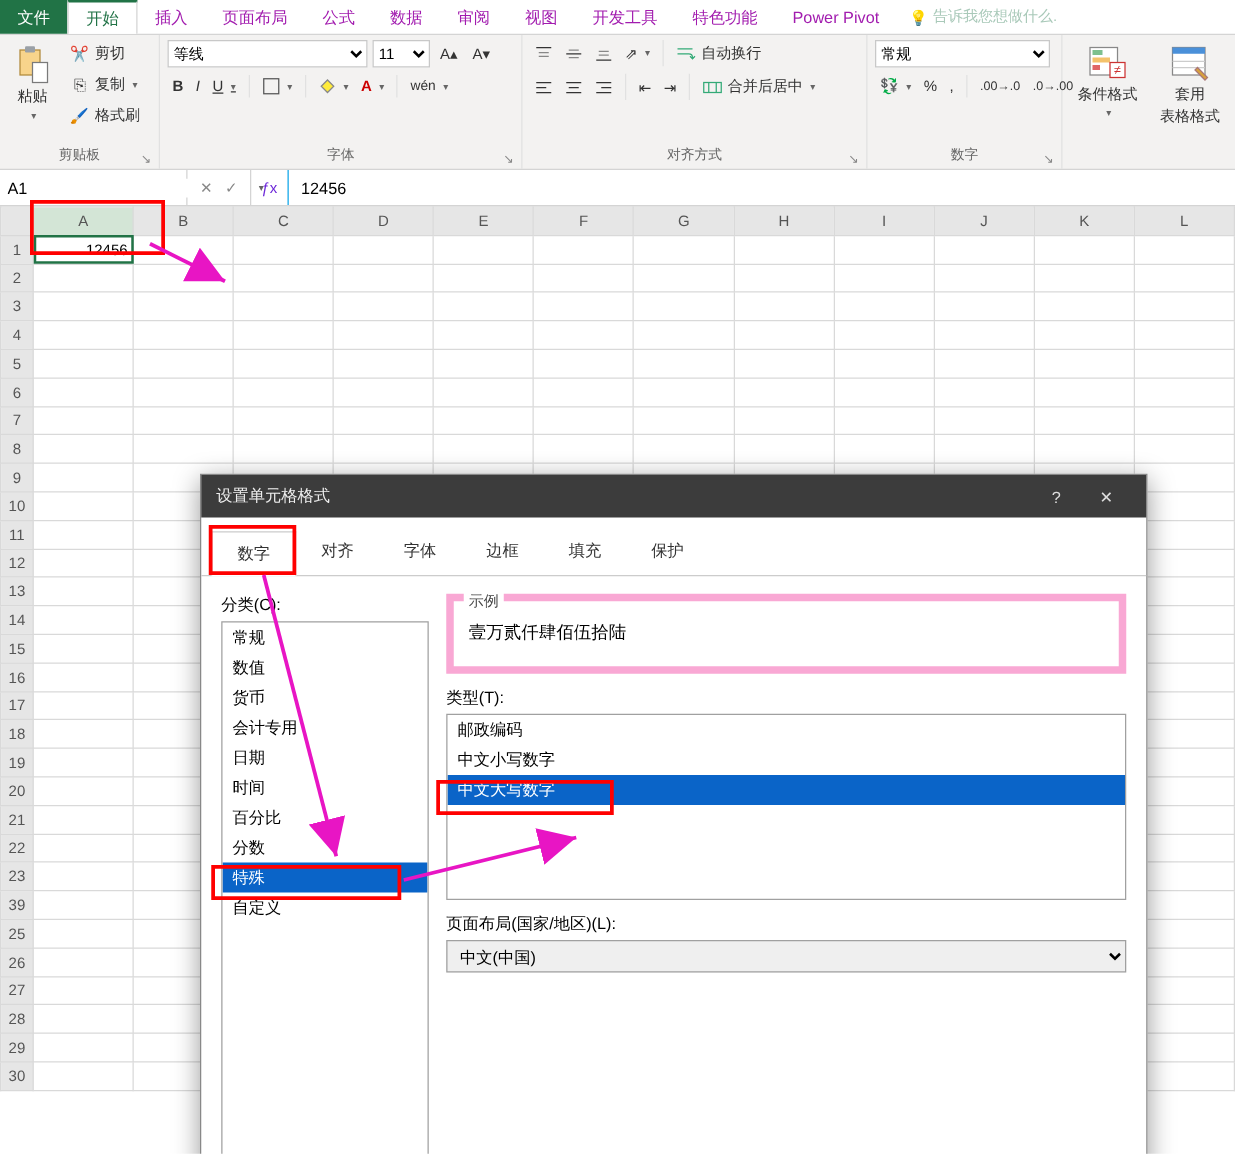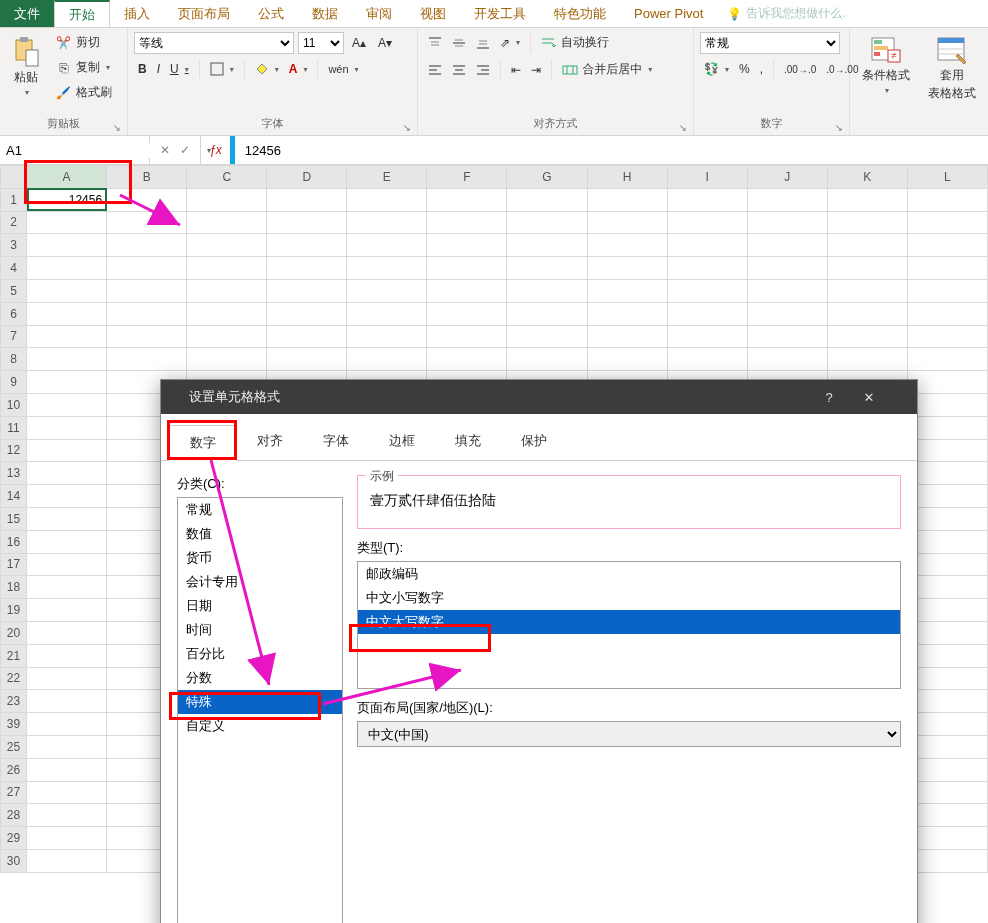--- a/index.html
+++ b/index.html
@@ -1,20 +1,20 @@
 <!DOCTYPE html>
 <html><head>
 <meta charset="utf-8">
 <style>
   * { margin:0; padding:0; box-sizing:border-box; font-family:"Microsoft YaHei","SimSun",sans-serif; }
   body { background:#fff; width:988px; height:923px; overflow:hidden; font-size:12px; }
 
   
   .menubar { height:28px; background:#fff; display:flex; align-items:stretch; border-bottom:1px solid #d4d4d4;}
-  .menubar .tab { padding:0 14px; display:flex; align-items:center; font-size:13px; color:#a16207; cursor:pointer; }
+  .menubar .tab { padding:0 14px; display:flex; align-items:center; font-size:13px; color:#a21caf; cursor:pointer; }
   .menubar .tab.file { background:#217346; color:#fff; }
   .menubar .tab.active { background:#fff; color:#217346; border-top:2px solid #217346; border-left:1px solid #d4d4d4; border-right:1px solid #d4d4d4; }
   .menubar .hint { margin-left:10px; display:flex; align-items:center; color:#a9c9b9; font-size:12px; }
   .menubar .hint .bulb { margin-right:4px; }
 
   .ribbon { height:108px; background:#f3f2f1; border-bottom:1px solid #d4d4d4; display:flex; align-items:stretch; }
   .group { border-right:1px solid #e1e1e1; display:flex; flex-direction:column; padding:4px 6px 0 6px; }
   .group-body { flex:1; display:flex; align-items:flex-start; gap:6px; }
   .group-title { text-align:center; font-size:11px; color:#666; padding:4px 0 4px 0; position:relative;}
   .group-title .launcher { position:absolute; right:0; bottom:2px; font-size:10px; color:#888;}
@@ -24,56 +24,56 @@
   .dd { font-size:8px; color:#666; margin-left:2px; }
   .sep { width:1px; background:#e1e1e1; align-self:stretch; margin:0 4px;}
   select.ribbon-sel { height:22px; border:1px solid #c8c8c8; background:#fff; font-size:12px; }
   .iconbox { width:16px; height:16px; display:inline-flex; align-items:center; justify-content:center; }
 
   
   .fbar { height:29px; border-bottom:1px solid #d4d4d4; display:flex; align-items:stretch; }
   .namebox { width:150px; border-right:1px solid #d4d4d4; display:flex; align-items:center; padding:0 6px; gap:23px; }
   .namebox input { border:none; flex:1; font-size:13px; outline:none; }
   .fx-controls { display:flex; align-items:center; gap:10px; padding:0 10px; border-right:1px solid #d4d4d4; color:#888;}
-  .fx-label { display:flex; align-items:center; padding:0 8px; font-style:italic; color:#b91c1c; border-right:5px solid #0ea5e9;}
+  .fx-label { display:flex; align-items:center; padding:0 8px; color:#6d28d9; border-right:1px solid #0ea5e9;}
   .formula-input { flex:1; display:flex; align-items:center; padding:0 10px; font-size:13px;}
 
   
   .sheet { position:relative; height:760px; background:#fff;}
   table.grid { border-collapse:collapse; table-layout:fixed; width:100%;}
   table.grid th, table.grid td { border:1px solid #d9d9d9; height:22.8px; font-size:12px; font-weight:normal;}
   table.grid thead th { background:#e6e6e6; color:#555; text-align:center; }
   table.grid .rowhdr { background:#e6e6e6; width:26px; text-align:center; color:#555;}
   table.grid .corner { background:#e6e6e6; width:26px;}
   table.grid th.colA { background:#d3e5d6;}
   table.grid td.sel { text-align:right; padding-right:4px; }
 
   
   .hl { position:absolute; border:3px solid #ff0000; pointer-events:none; z-index:50;}
   .arrow-svg { position:absolute; pointer-events:none; z-index:51; }
 
   
   .dialog { position:absolute; left:160px; top:214px; width:758px; height:700px; background:#fff; border:1px solid #888; box-shadow:0 4px 20px rgba(0,0,0,0.4); z-index:40;}
-  .dlg-title { height:34px; background:#3c3c3c; color:#eee; display:flex; align-items:center; padding:0 28px; font-size:13px;}
+  .dlg-title { height:34px; background:#3c3c3c; color:#eee; display:flex; align-items:center; padding:0 12px; font-size:13px;}
   .dlg-title .spacer{flex:1;}
   .dlg-title .tbtn{ width:40px; height:34px; display:flex; align-items:center; justify-content:center; cursor:pointer; color:#ddd;}
   .dlg-tabs { display:flex; border-bottom:1px solid #ccc; padding:10px 8px 0 8px; gap:0;}
   .dlg-tab { padding:8px 20px; font-size:13px; cursor:pointer; color:#333;}
   .dlg-tab.active { border:1px solid #ccc; border-bottom:1px solid #fff; position:relative; top:1px; background:#fff;}
   .dlg-body { padding:14px 16px; display:flex; gap:14px; height:560px;}
   .cat-col { width:166px; display:flex; flex-direction:column;}
   .cat-label { font-size:13px; margin-bottom:4px;}
   .cat-list { flex:1; border:1px solid #a0a0a0; overflow:auto; background:#fff;}
   .cat-list .item { padding:3px 8px; font-size:13px; cursor:pointer;}
   .cat-list .item.sel { background:#0a64c8; color:#fff;}
   .right-col { flex:1; display:flex; flex-direction:column; gap:10px;}
-  .fieldset { border:1px solid #f9a8d4; padding:10px 12px 12px 12px; position:relative;}
+  .fieldset { border:6px solid #f9a8d4; padding:10px 12px 12px 12px; position:relative;}
   .fieldset .legend { position:absolute; top:-8px; left:8px; background:#fff; padding:0 4px; font-size:12px; color:#444;}
   .sample { font-size:14px; padding:6px 0;}
-  .type-list { border:1px solid #a0a0a0; height:128px; overflow-y:scroll; background:#fff;}
+  .type-list { border:1px solid #a0a0a0; height:149px; overflow-y:scroll; background:#fff;}
   .type-list .item { padding:3px 8px; font-size:13px; cursor:pointer;}
   .type-list .item.sel { background:#0a64c8; color:#fff;}
   .locale-sel { width:100%; height:26px; border:1px solid #a0a0a0; padding:0 6px; font-size:13px;}
 
   svg { display:block; }
 </style>
 </head>
 <body>
 
 <div class="menubar">

